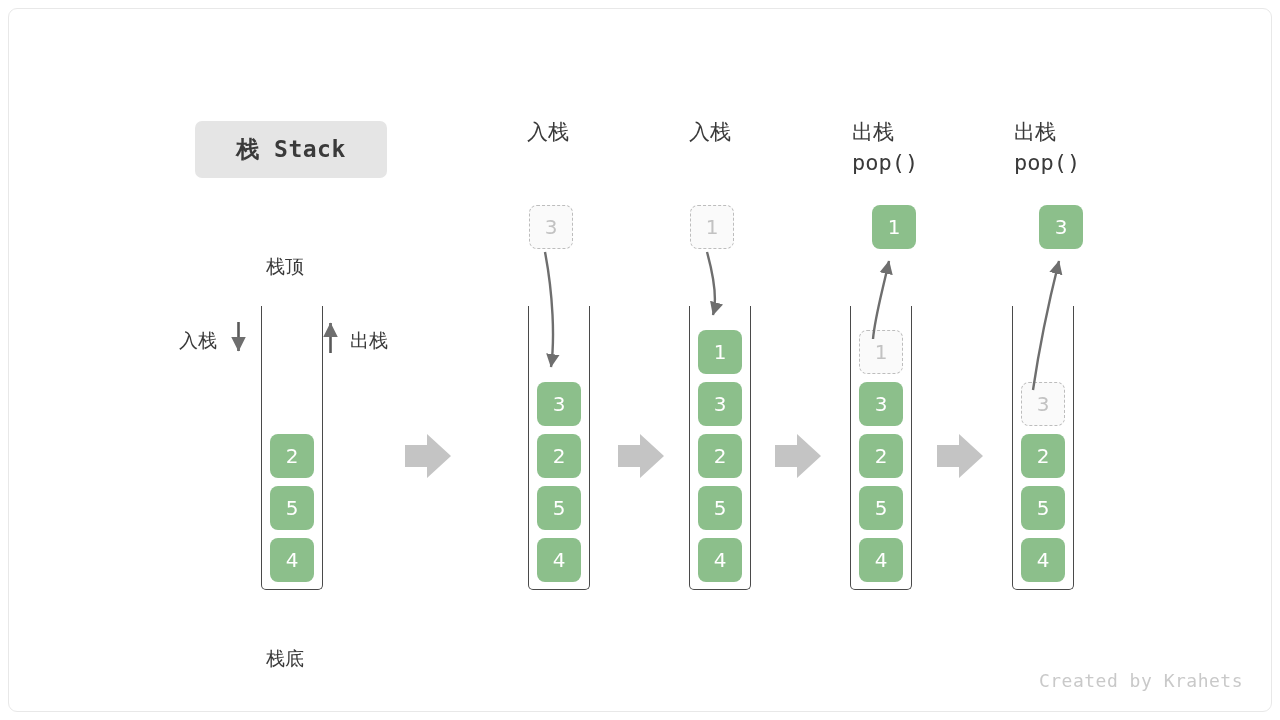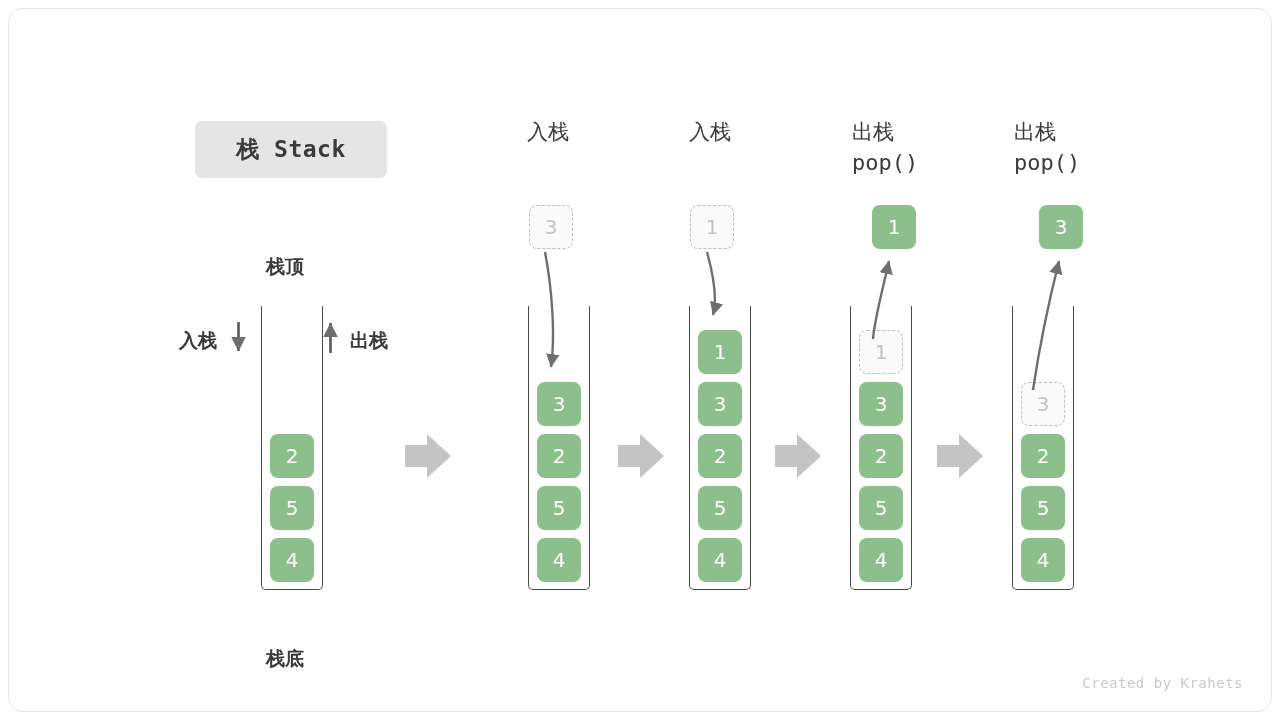--- a/index.html
+++ b/index.html
@@ -14,21 +14,21 @@
     overflow: hidden;
   }
   #canvas {
     position: absolute;
     left: 8px;
     top: 8px;
     width: 1264px;
     height: 704px;
     background: #ffffff;
     border: 1px solid #e8e8e8;
-    border-radius: 14px;
+    border-radius: 9px;
     box-sizing: border-box;
   }
 
   
   .title-badge {
     position: absolute;
     left: 186px;
     top: 112px;
     width: 192px;
     height: 57px;
@@ -43,21 +43,21 @@
     font-weight: bold;
     letter-spacing: 0.5px;
   }
 
   
   .cn-label {
     position: absolute;
     color: #3a3a3a;
     font-family: "Liberation Sans", sans-serif;
     font-size: 19px;
-    font-weight: bold;
+    font-weight: normal;
     white-space: nowrap;
   }
 
   .col-head {
     position: absolute;
     width: 150px;
     text-align: left;
     white-space: nowrap;
   }
   .col-head .cn {
@@ -124,21 +124,21 @@
     pointer-events: none;
   }
 
   
   .footer {
     position: absolute;
     right: 28px;
     bottom: 20px;
     color: #c9c9c9;
     font-family: "DejaVu Sans Mono", monospace;
-    font-size: 14px;
+    font-size: 18px;
     letter-spacing: 0.5px;
   }
 </style>
 </head>
 <body>
 
 <div id="canvas">
 
   <div class="title-badge">栈 Stack</div>
 

